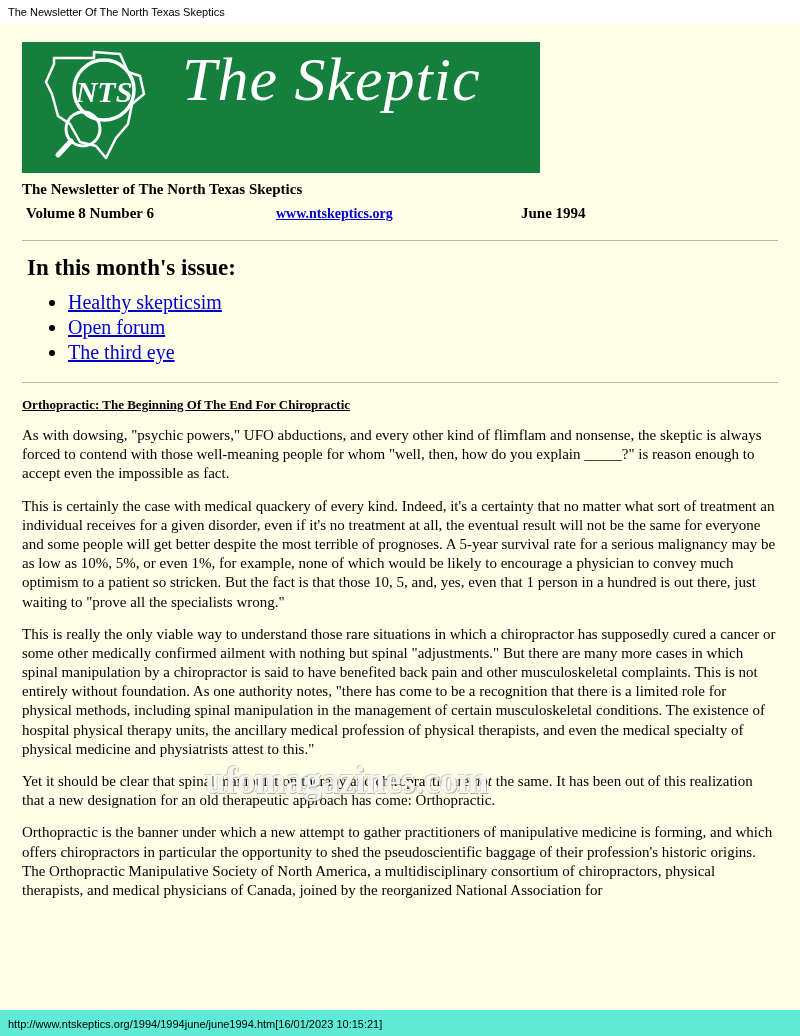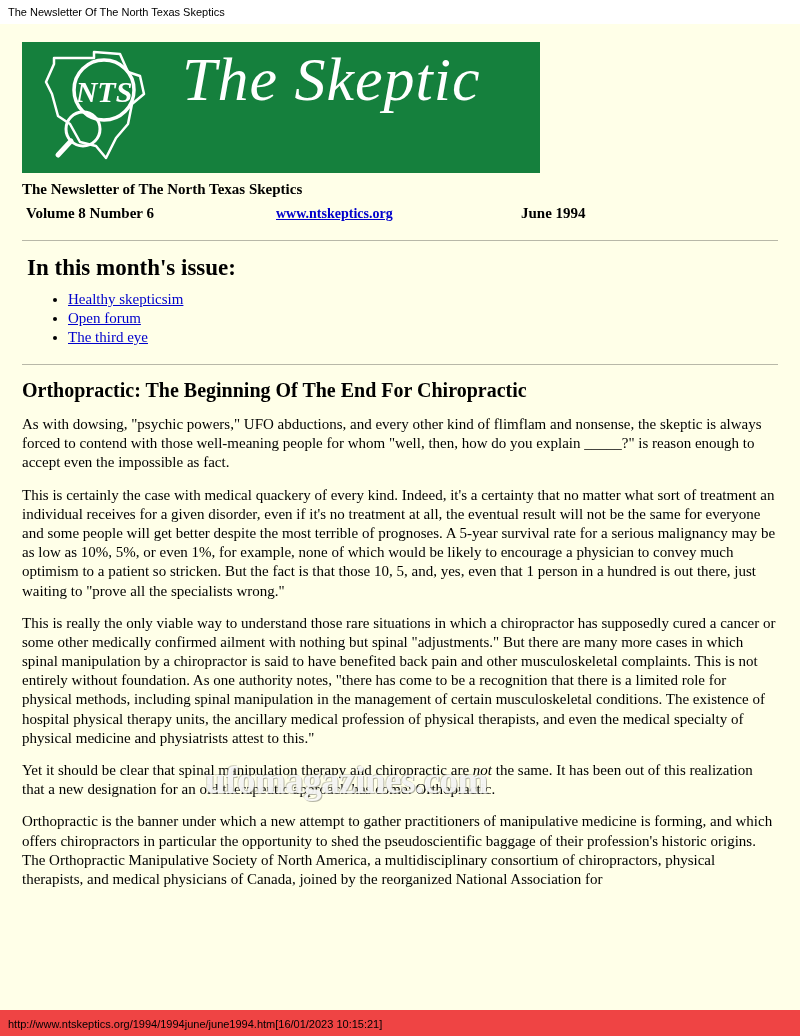--- a/index.html
+++ b/index.html
@@ -34,21 +34,21 @@
     position: absolute;
     bottom: 0;
     left: 0;
     width: 800px;
     height: 26px;
     font-family: "Liberation Sans", sans-serif;
     font-size: 11px;
     color: #000;
     padding: 8px 15px 0 8px;
     box-sizing: border-box;
-    background: #ef4444;
+    background: #5eead4;
   }
 
   
   .page {
     position: absolute;
     top: 24px;
     left: 0;
     width: 800px;
     height: 986px;
     background: #ffffe8;
@@ -123,42 +123,43 @@
     font-weight: bold;
     margin: 6px 0 10px 5px;
   }
 
   ul.toc {
     margin: 8px 0 14px 0;
     padding-left: 46px;
   }
   ul.toc li {
     margin: 2px 0;
-    font-size: 15px;
+    font-size: 20px;
   }
   ul.toc li a {
     color: #0000cc;
     text-decoration: underline;
   }
 
   h1.article-title {
     font-family: "Liberation Serif", serif;
     font-size: 31px;
     font-weight: bold;
     margin: 12px 0 16px 0;
   }
   h3.byline {
     font-size: 17px;
     font-weight: bold;
     margin: 10px 0 14px 0;
   }
   h4.subhead {
-    font-size: 20px;
+    font-size: 13px;
     font-weight: bold;
     margin: 10px 0 13px 0;
+    text-decoration: underline;
   }
 
   p.body {
     font-size: 15px;
     line-height: 1.28;
     margin: 0 0 13px 0;
     text-align: left;
   }
   p.body em { font-style: italic; }
 

